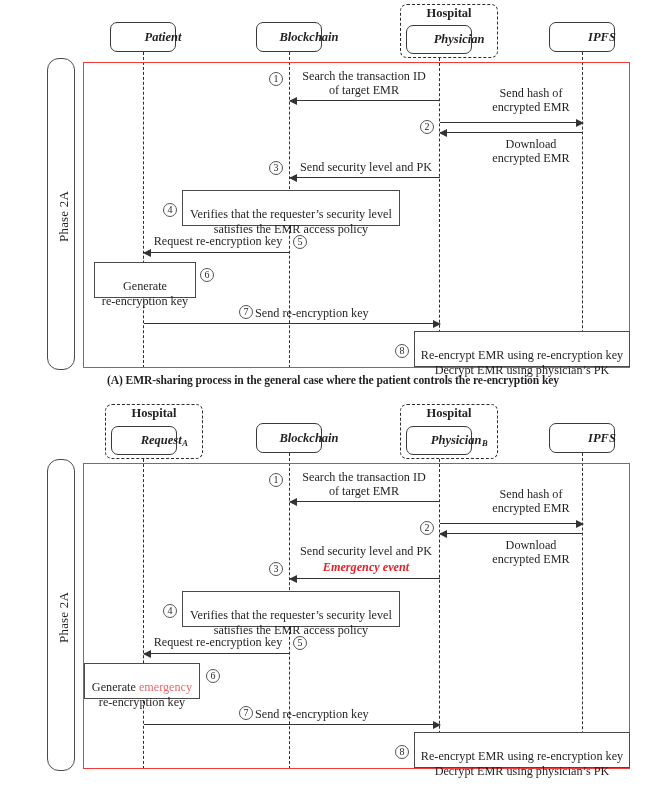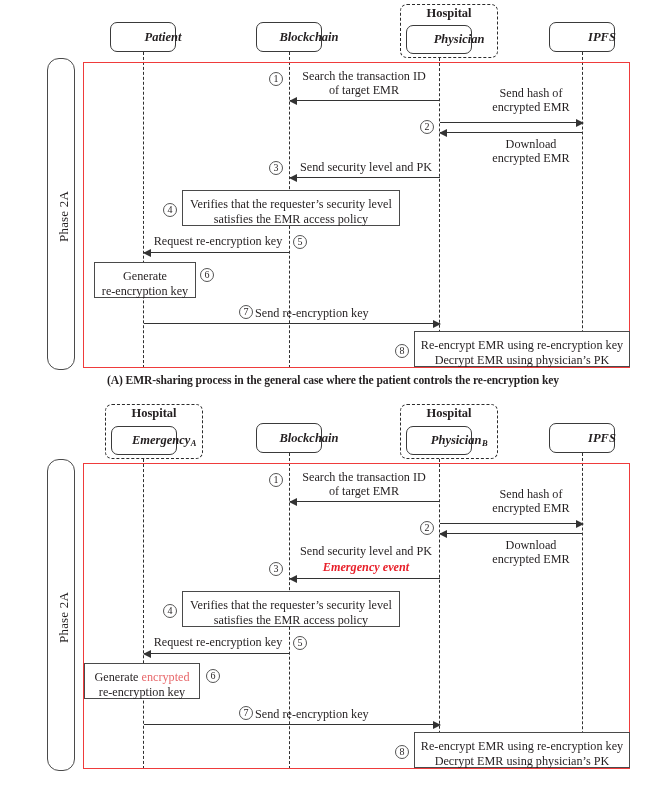--- a/index.html
+++ b/index.html
@@ -157,21 +157,21 @@
 
   
   .action {
     position: absolute;
     box-sizing: border-box;
     border: 1.2px solid #4a4a4a;
     background: #fff;
     font-size: 12.2px;
     line-height: 15px;
     text-align: center;
-    padding: 6px 4px;
+    padding: 16px 4px;
     white-space: nowrap;
     z-index: 5;
   }
   .em-red { color: #e8686b; }
 
   
   .caption {
     position: absolute;
     width: 666px;
     text-align: center;
@@ -261,21 +261,21 @@
 
 <div class="panel" id="panel-b">
 
   <div class="hospital-group" style="left:105px; top:8px; width:98px; height:55px;"></div>
   <div class="hospital-label" style="left:105px; top:11px; width:98px;">Hospital</div>
 
   <div class="hospital-group" style="left:400px; top:8px; width:98px; height:55px;"></div>
   <div class="hospital-label" style="left:400px; top:11px; width:98px;">Hospital</div>
 
   <div class="actor" style="left:111px; top:30px; width:66px; height:29px;">
-    <span>Emergency</span>
+    <span>Request</span>
       <sub>A</sub>
   </div>
   <div class="actor" style="left:256px; top:27px; width:66px; height:30px;">
     <span>Blockchain</span>
   </div>
   <div class="actor" style="left:406px; top:30px; width:66px; height:29px;">
     <span>Physician</span>
       <sub>B</sub>
   </div>
   <div class="actor" style="left:549px; top:27px; width:66px; height:30px;">
@@ -314,21 +314,21 @@
   <div class="action" style="left:182px; top:195px; width:218px; height:36px;">
     <div>Verifies that the requester’s security level</div>
     <div>satisfies the EMR access policy</div>
   </div>
 
   <div class="msg" style="left:148px; top:239px; width:140px;">Request re-encryption key</div>
   <div class="step" style="left:293px; top:240px;">5</div>
   <div class="arrow left" style="left:144px; top:257px; width:146px;"></div>
 
   <div class="action" style="left:84px; top:267px; width:116px; height:36px;">
-    <div><span>Generate</span> <span class="em-red">encrypted</span></div>
+    <div><span>Generate</span> <span class="em-red">emergency</span></div>
     <div>re-encryption key</div>
   </div>
   <div class="step" style="left:206px; top:273px;">6</div>
 
   <div class="step" style="left:239px; top:310px;">7</div>
   <div class="msg" style="left:255px; top:311px; width:150px; text-align:left;">Send re-encryption key</div>
   <div class="arrow right" style="left:144px; top:328px; width:296px;"></div>
 
   <div class="step" style="left:395px; top:349px;">8</div>
   <div class="action" style="left:414px; top:336px; width:216px; height:36px;">

